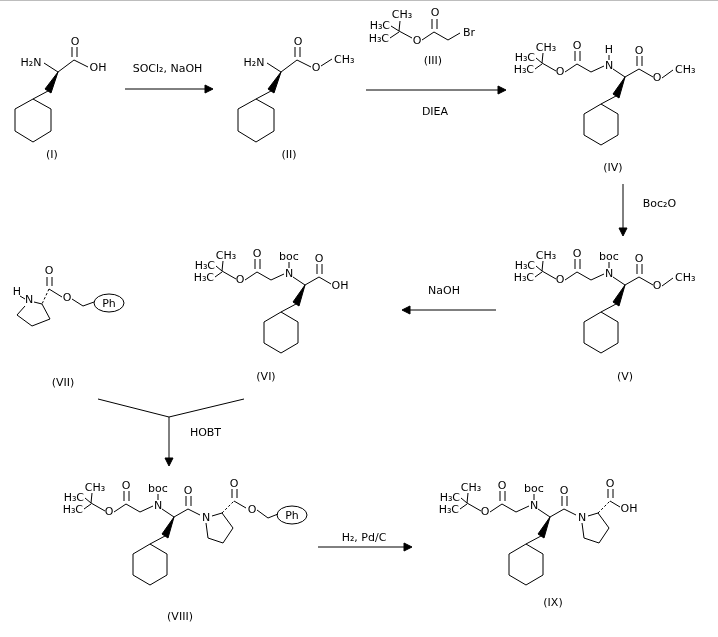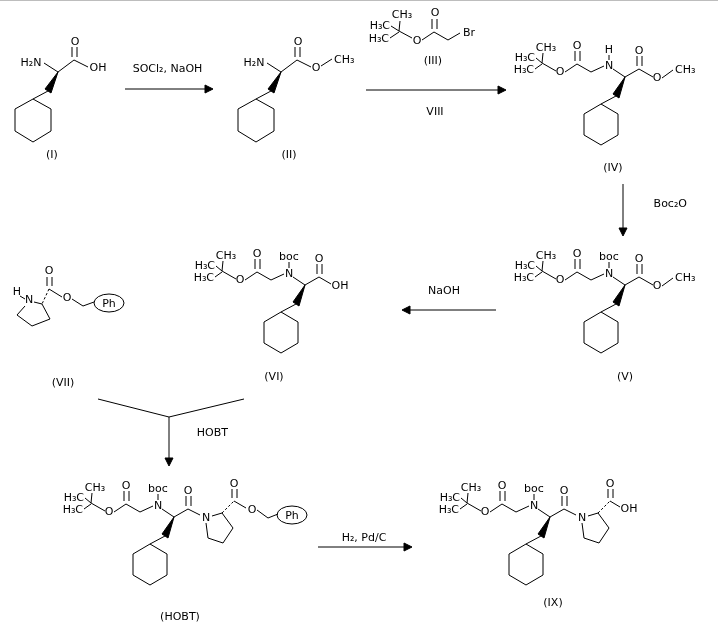--- a/index.html
+++ b/index.html
@@ -1,21 +1,21 @@
 <!DOCTYPE html>
 <html><head>
 <meta charset="utf-8">
 <style>
   html,body{margin:0;padding:0}
   body{width:718px;height:637px;position:relative;background:#fff;
        font-family:"DejaVu Sans",sans-serif;overflow:hidden;color:#000}
   .abs{position:absolute}
   .lbl{position:absolute;font-size:11px;line-height:13px;color:#000;
        text-align:center;white-space:nowrap}
-  .lbl.left{text-align:right}
+  .lbl.left{text-align:center}
   svg{display:block;overflow:visible}
   svg line{stroke:#000;stroke-width:1}
   svg polygon{fill:none;stroke:#000;stroke-width:1}
   svg polygon.solid{fill:#000;stroke:#000}
   svg ellipse{fill:none;stroke:#000;stroke-width:1}
   svg .dash{stroke-dasharray:2.5,2}
   svg text{font-size:11px;fill:#000;font-family:"DejaVu Sans",sans-serif}
   .topline{position:absolute;left:0;top:0;width:718px;height:1px;background:#bdbdbd}
 </style>
 </head>
@@ -93,21 +93,21 @@
   </svg>
 </div>
 <div class="lbl" style="left:413px;top:54px;width:40px">(III)</div>
 
 <div class="abs" style="left:366px;top:84px">
   <svg width="145" height="12" viewBox="0 0 145 12">
     <line x1="0" y1="6" x2="132" y2="6"></line>
     <polygon class="solid" points="132,2 140,6 132,10"></polygon>
   </svg>
 </div>
-<div class="lbl" style="left:413px;top:105px;width:44px">VIII</div>
+<div class="lbl" style="left:413px;top:105px;width:44px">DIEA</div>
 
 <div class="abs" style="left:513px;top:38px">
   <svg width="205" height="112" viewBox="0 0 205 112">
     <g>
       <line x1="30" y1="15" x2="29" y2="25"></line>
       <line x1="23" y1="20" x2="29" y2="25"></line>
       <line x1="22" y1="31" x2="29" y2="26"></line>
       <line x1="29" y1="25" x2="43" y2="33"></line>
       <line x1="52" y1="34" x2="64" y2="26"></line>
       <line x1="62" y1="23" x2="62" y2="13"></line>
@@ -218,21 +218,21 @@
     <text x="22" y="23" text-anchor="end">H₃C</text>
     <text x="21" y="35" text-anchor="end">H₃C</text>
     <text x="47" y="37" text-anchor="middle">O</text>
     <text x="64" y="11" text-anchor="middle">O</text>
     <text x="96" y="14" text-anchor="middle">boc</text>
     <text x="96" y="31" text-anchor="middle">N</text>
     <text x="126" y="16" text-anchor="middle">O</text>
     <text x="147" y="43" text-anchor="middle">OH</text>
   </svg>
 </div>
-<div class="lbl" style="left:254px;top:370px;width:40px">(VI)</div>
+<div class="lbl" style="left:246px;top:370px;width:40px">(VI)</div>
 
 <div class="abs" style="left:5px;top:258px">
   <svg width="135" height="105" viewBox="0 0 135 105">
     <g>
       <line x1="42" y1="19" x2="42" y2="28"></line>
       <line x1="47" y1="19" x2="47" y2="28"></line>
       <line class="dash" x1="44" y1="31" x2="37" y2="46"></line>
       <line x1="44" y1="31" x2="57" y2="39"></line>
       <line x1="67" y1="41" x2="78" y2="48"></line>
       <line x1="78" y1="48" x2="89" y2="44"></line>
@@ -304,21 +304,21 @@
     <text x="64" y="11" text-anchor="middle">O</text>
     <text x="96" y="14" text-anchor="middle">boc</text>
     <text x="96" y="31" text-anchor="middle">N</text>
     <text x="126" y="16" text-anchor="middle">O</text>
     <text x="144" y="43" text-anchor="middle">N</text>
     <text x="172" y="9" text-anchor="middle">O</text>
     <text x="190" y="35" text-anchor="middle">O</text>
     <text x="230" y="41" text-anchor="middle">Ph</text>
   </svg>
 </div>
-<div class="lbl" style="left:155px;top:610px;width:50px">(HOBT)</div>
+<div class="lbl" style="left:155px;top:610px;width:50px">(VIII)</div>
 
 <div class="lbl" style="left:324px;top:531px;width:80px">H₂, Pd/C</div>
 <div class="abs" style="left:318px;top:541px">
   <svg width="98" height="12" viewBox="0 0 98 12">
     <line x1="0" y1="6" x2="86" y2="6"></line>
     <polygon class="solid" points="86,2 94,6 86,10"></polygon>
   </svg>
 </div>
 
 <div class="abs" style="left:438px;top:478px">

